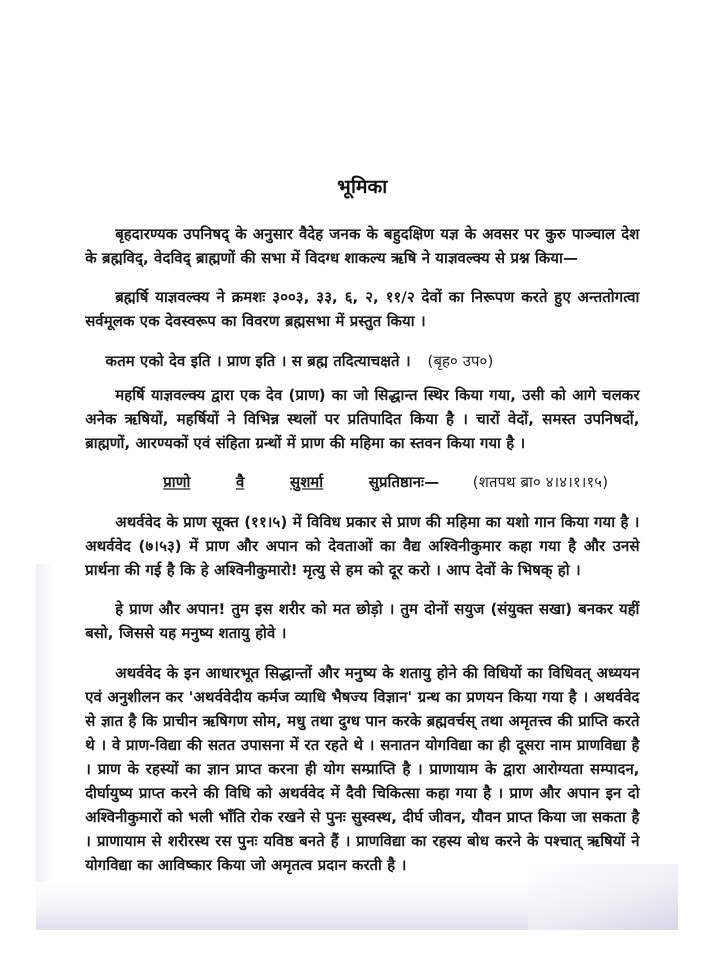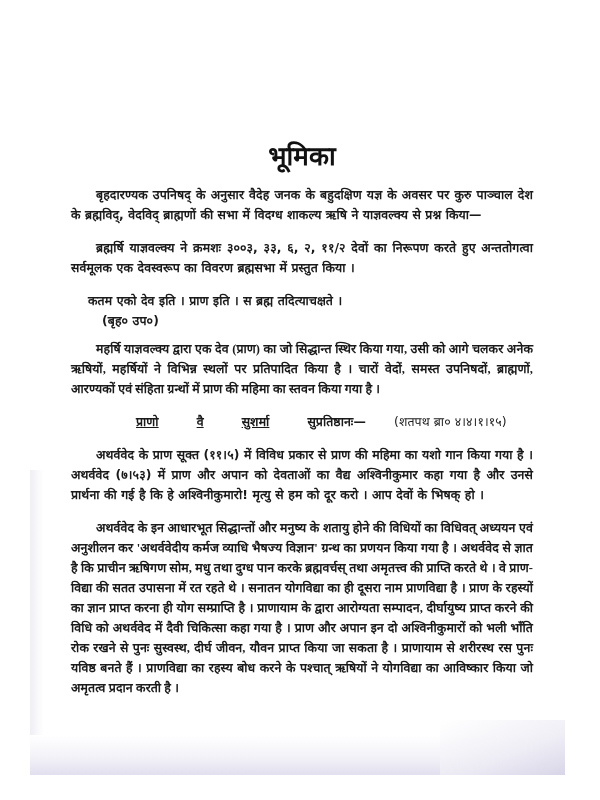--- a/index.html
+++ b/index.html
@@ -45,48 +45,47 @@
       left: 58px;
       top: 140px;
       width: 488px;
       font-size: 12.4px;
       line-height: 20px;
       font-weight: bold;
       letter-spacing: 0.1px;
     }
     .title {
       text-align: center;
-      font-size: 26px;
+      font-size: 16px;
       line-height: 32px;
       font-weight: bold;
       margin: 0 0 2px 0;
       color: #111;
     }
     p {
       margin: 13px;
       text-align: justify;
     }
     p.indent {
       text-indent: 25px;
     }
-    .gap-m { margin-top: 8px; font-family: Liberation Serif, serif; }
+    .gap-m { margin-top: 8px; }
     .verse {
       text-align: center;
       font-weight: bold;
       margin: 3px 0 3px 0;
     }
     .verse-row {
       display: flex;
       justify-content: flex-start;
       margin: 4px 0 4px 0;
       padding-left: 30px;
-      flex-direction: column;
     }
     .verse-row .v-text { flex: 0 0 auto; }
-    .verse-row .v-ref { flex: 0 0 auto; margin-left: 14px; font-weight: bold; }
+    .verse-row .v-ref { flex: 0 0 auto; margin-left: 14px; font-weight: normal; }
     .verse-spaced {
       display: flex;
       padding-left: 78px;
       margin: 4px 0 2px 0;
     }
     .verse-spaced span.w { margin-right: 38px; text-decoration: underline; }
     .verse-spaced span.r { font-weight: normal; margin-left: 28px; }
     .meaning {
       text-indent: 25px;
     }
@@ -118,15 +117,16 @@
   <div class="verse-spaced">
     <span class="w">प्राणो</span>
     <span class="w">वै</span>
     <span class="w">सुशर्मा</span>
     <span>सुप्रतिष्ठानः—</span>
     <span class="r">(शतपथ ब्रा० ४।४।१।१५)</span>
   </div>
 
   <p class="indent">अथर्ववेद के प्राण सूक्त (११।५) में विविध प्रकार से प्राण की महिमा का यशो गान किया गया है । अथर्ववेद (७।५३) में प्राण और अपान को देवताओं का वैद्य अश्विनीकुमार कहा गया है और उनसे प्रार्थना की गई है कि हे अश्विनीकुमारो! मृत्यु से हम को दूर करो । आप देवों के भिषक् हो ।</p>
 
+  <p class="indent gap-m">हे प्राण और अपान! तुम इस शरीर को मत छोड़ो । तुम दोनों सयुज (संयुक्त सखा) बनकर यहीं बसो, जिससे यह मनुष्य शतायु होवे ।</p>
 
   <p class="indent gap-m">अथर्ववेद के इन आधारभूत सिद्धान्तों और मनुष्य के शतायु होने की विधियों का विधिवत् अध्ययन एवं अनुशीलन कर 'अथर्ववेदीय कर्मज व्याधि भैषज्य विज्ञान' ग्रन्थ का प्रणयन किया गया है । अथर्ववेद से ज्ञात है कि प्राचीन ऋषिगण सोम, मधु तथा दुग्ध पान करके ब्रह्मवर्चस् तथा अमृतत्त्व की प्राप्ति करते थे । वे प्राण-विद्या की सतत उपासना में रत रहते थे । सनातन योगविद्या का ही दूसरा नाम प्राणविद्या है । प्राण के रहस्यों का ज्ञान प्राप्त करना ही योग सम्प्राप्ति है । प्राणायाम के द्वारा आरोग्यता सम्पादन, दीर्घायुष्य प्राप्त करने की विधि को अथर्ववेद में दैवी चिकित्सा कहा गया है । प्राण और अपान इन दो अश्विनीकुमारों को भली भाँति रोक रखने से पुनः सुस्वस्थ, दीर्घ जीवन, यौवन प्राप्त किया जा सकता है । प्राणायाम से शरीरस्थ रस पुनः यविष्ठ बनते हैं । प्राणविद्या का रहस्य बोध करने के पश्चात् ऋषियों ने योगविद्या का आविष्कार किया जो अमृतत्व प्रदान करती है ।</p>
 </div>
 
 </body></html>

